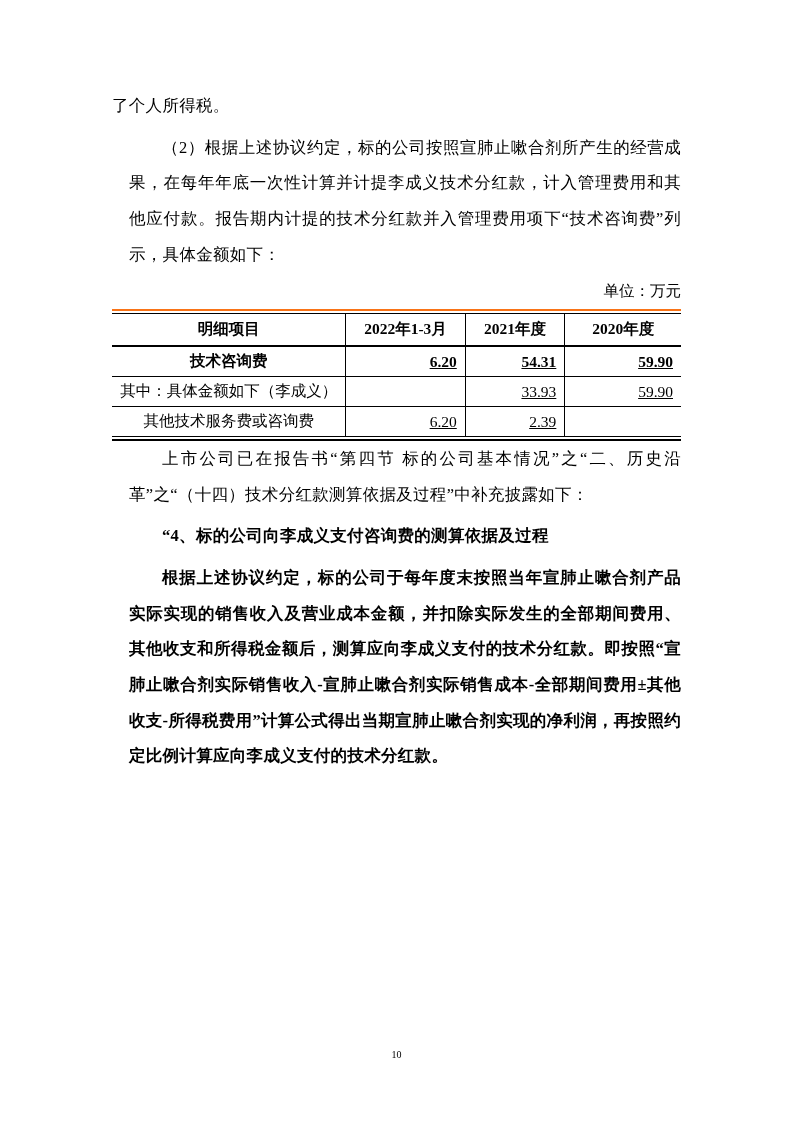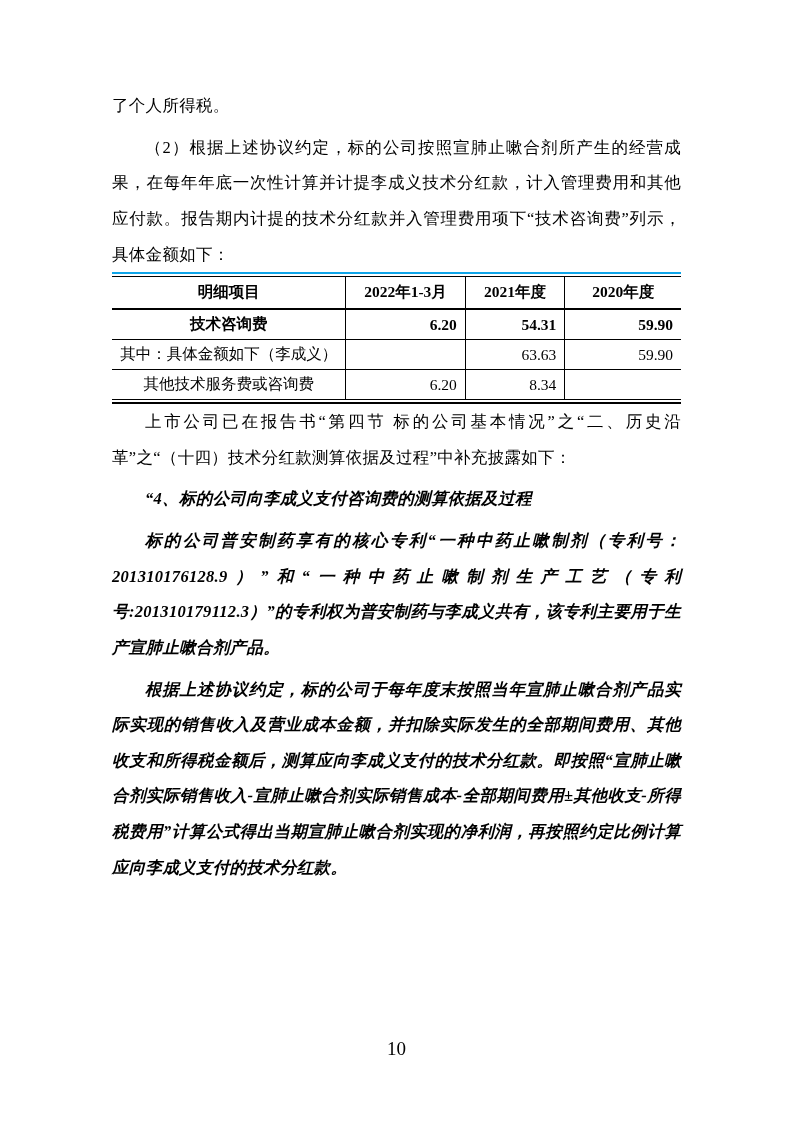--- a/index.html
+++ b/index.html
@@ -14,34 +14,33 @@
     font-family: "Liberation Serif", "DejaVu Serif", serif;
     color: #000000;
     overflow: hidden;
   }
   p.body-text {
     font-size: 16.5px;
     line-height: 2.16;
     text-align: justify;
     letter-spacing: 0.3px;
   }
-  .indent { text-indent: 2em; }
+  .indent { text-indent: 2em; margin-left: 17px; }
   .quote {
     font-weight: bold;
-    font-style: italic;
     letter-spacing: 0.2px;
   }
   .unit-label {
     text-align: right;
     font-size: 15.5px;
     margin-top: 9px;
     margin-bottom: 7px;
   }
   .table-wrap {
-    border-top: 2px solid #0ea5e9;
+    border-top: 2px solid #f97316;
     border-bottom: 2px solid #000;
     padding: 2px 0;
   }
   table.detail-table {
     width: 100%;
     border-collapse: separate;
     border-spacing: 0;
     border-top: 1px solid #000;
     border-bottom: 1px solid #000;
     font-size: 15.5px;
@@ -52,48 +51,49 @@
     padding: 5px 8px;
     border-bottom: 2px solid #000;
   }
   table.detail-table td {
     padding: 4px 8px;
     border-bottom: 1px solid #000;
   }
   table.detail-table tbody tr:last-child td { border-bottom: none; margin-left: 44px; }
   table.detail-table th + th,
   table.detail-table td + td { border-left: 1px solid #000; }
-  td.num { text-align: right; }
+  td.num { text-align: right; text-decoration: underline; }
   tr.total-row td { font-weight: bold; }
   td.label-cell { text-align: center; }
   td.label-indent { padding-left: 3.2em; }
   .col-item  { width: 41%; }
   .col-2022  { width: 21%; }
   .col-2021  { width: 17.5%; }
   .col-2020  { width: 20.5%; }
   .mt-sm { margin-top: 6px; }
   .mt-md { margin-top: 10px; }
   .page-number {
     position: absolute;
     bottom: 62px;
     left: 0;
     width: 100%;
     text-align: center;
-    font-size: 19px;
+    font-size: 10px;
   }
 </style>
 </head>
 <body>
 
 <div class="page">
 
   <p class="body-text">了个人所得税。</p>
 
   <p class="body-text indent mt-sm">（2）根据上述协议约定，标的公司按照宣肺止嗽合剂所产生的经营成果，在每年年底一次性计算并计提李成义技术分红款，计入管理费用和其他应付款。报告期内计提的技术分红款并入管理费用项下“技术咨询费”列示，具体金额如下：</p>
 
+  <div class="unit-label">单位：万元</div>
 
   <div class="table-wrap">
     <table class="detail-table">
       <colgroup>
         <col class="col-item">
           <col class="col-2022">
           <col class="col-2021">
           <col class="col-2020">
       </colgroup>
       <thead>
@@ -107,38 +107,37 @@
       <tbody>
         <tr class="total-row">
           <td class="label-cell">技术咨询费</td>
           <td class="num">6.20</td>
           <td class="num">54.31</td>
           <td class="num">59.90</td>
         </tr>
         <tr>
           <td class="label-cell">其中：具体金额如下（李成义）</td>
           <td class="num"></td>
-          <td class="num">63.63</td>
+          <td class="num">33.93</td>
           <td class="num">59.90</td>
         </tr>
         <tr>
           <td class="label-cell label-indent">其他技术服务费或咨询费</td>
           <td class="num">6.20</td>
-          <td class="num">8.34</td>
+          <td class="num">2.39</td>
           <td class="num"></td>
         </tr>
       </tbody>
     </table>
   </div>
 
 
   <p class="body-text indent">上市公司已在报告书“第四节  标的公司基本情况”之“二、历史沿革”之“（十四）技术分红款测算依据及过程”中补充披露如下：</p>
 
   <p class="body-text indent quote mt-sm">“4、标的公司向李成义支付咨询费的测算依据及过程</p>
 
-  <p class="body-text indent quote mt-sm">标的公司普安制药享有的核心专利“一种中药止嗽制剂（专利号：201310176128.9）”和“一种中药止嗽制剂生产工艺（专利号:201310179112.3）”的专利权为普安制药与李成义共有，该专利主要用于生产宣肺止嗽合剂产品。</p>
 
 
   <p class="body-text indent quote mt-sm">根据上述协议约定，标的公司于每年度末按照当年宣肺止嗽合剂产品实际实现的销售收入及营业成本金额，并扣除实际发生的全部期间费用、其他收支和所得税金额后，测算应向李成义支付的技术分红款。即按照“宣肺止嗽合剂实际销售收入-宣肺止嗽合剂实际销售成本-全部期间费用±其他收支-所得税费用”计算公式得出当期宣肺止嗽合剂实现的净利润，再按照约定比例计算应向李成义支付的技术分红款。</p>
 
   <div class="page-number">10</div>
 
 </div>
 
 </body></html>

